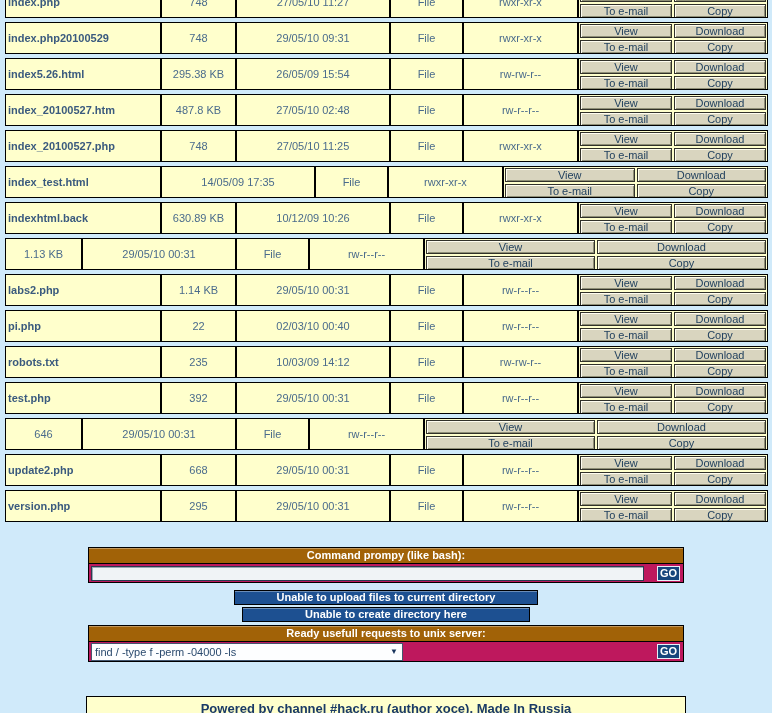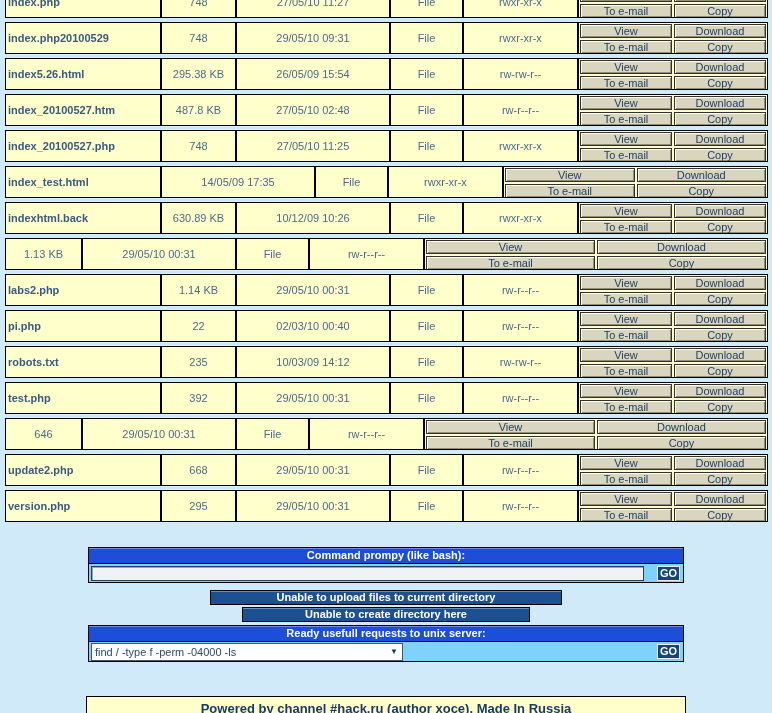--- a/index.html
+++ b/index.html
@@ -27,45 +27,45 @@
     gap:2px;padding:1px;background:#ffffcc;}
   .abtn{
     box-sizing:border-box;background:#d9d5bf;border:1px solid #31312a;
     box-shadow:inset 1px 1px 0 #fffdf0, inset -1px -1px 0 #8f8f77;
     color:#23425f;text-align:left;line-height:12px;font-size:11px;
     display:flex;align-items:center;justify-content:center;cursor:pointer;
   }
   
   .panel{width:596px;margin:25px auto 0 auto;box-sizing:border-box;}
   .panel-header{
-    box-sizing:border-box;height:17px;background:#1d4ed8;border:1px solid #000;
+    box-sizing:border-box;height:17px;background:#a16207;border:1px solid #000;
     color:#fff;font-weight:bold;text-align:center;line-height:15px;
     box-shadow:inset 0 1px 0 rgba(255,255,255,.35);
   }
   .panel-row{
-    box-sizing:border-box;height:19px;background:#7dd3fc;border:1px solid #000;border-top:none;
+    box-sizing:border-box;height:19px;background:#be185d;border:1px solid #000;border-top:none;
     display:flex;align-items:center;padding:0 2px;
   }
   .cmd-input{
     box-sizing:border-box;width:553px;height:15px;background:#f0f3f6;
     border:1px solid #2b3c50;box-shadow:inset 1px 1px 0 #9aa6b4;
     font-family:"Liberation Sans",sans-serif;font-size:11px;color:#223;
     padding:0 2px;outline:none;
   }
   .go-btn{
     box-sizing:border-box;width:23px;height:15px;margin-left:auto;margin-right:1px;
     background:#16457c;border:1px solid #e8eef6;
     color:#fff;font-weight:bold;font-size:11px;line-height:13px;text-align:center;cursor:pointer;
   }
   .notice{
     box-sizing:border-box;height:15px;background:#1d5091;border:1px solid #000;
     box-shadow:inset 0 1px 0 rgba(255,255,255,.35);
     color:#fff;font-weight:bold;text-align:center;line-height:13px;cursor:pointer;
   }
-  .notice1{width:352px;margin:7px auto 0 auto;}
+  .notice1{width:304px;margin:7px auto 0 auto;}
   .notice2{width:288px;margin:2px auto 0 auto;}
   .panel2{margin-top:3px;}
   .panel-row.req{height:20px;}
   .select-box{
     box-sizing:border-box;width:312px;height:18px;background:#fdfeff;
     border:1px solid #44566e;display:flex;align-items:center;
     color:#2a4a6e;padding-left:3px;cursor:pointer;
   }
   .select-arrow{margin-left:auto;margin-right:4px;color:#17335c;font-size:8px;}
   .footer{

